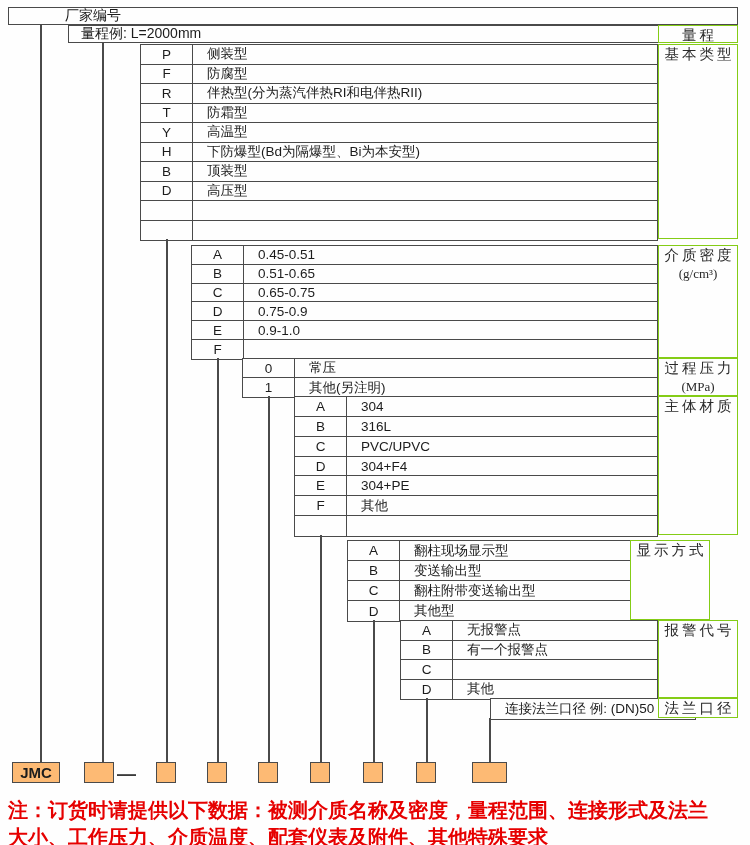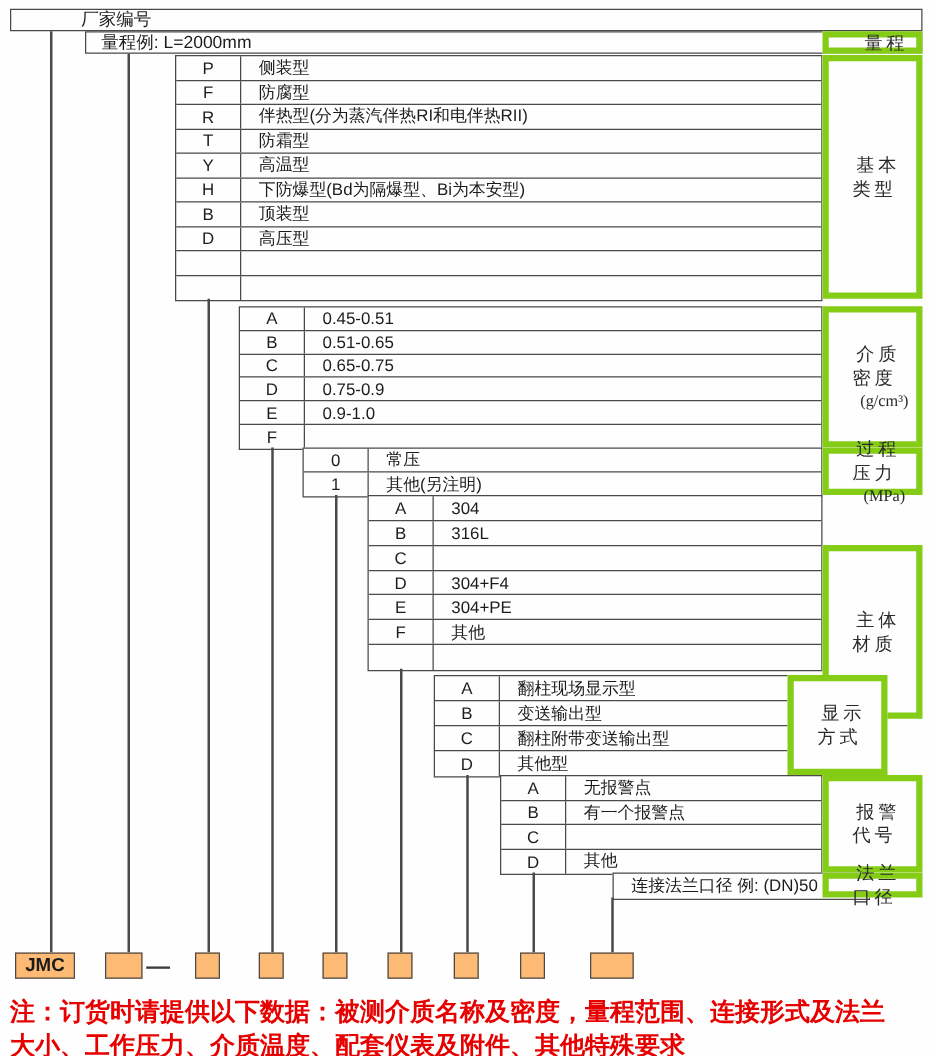--- a/index.html
+++ b/index.html
@@ -6,23 +6,23 @@
   #stage{position:relative;width:750px;height:845px;background:#fefefe;overflow:hidden;
          font-family:"Liberation Sans","DejaVu Sans",sans-serif;color:#1c1c1c;}
   .box{position:absolute;border:1px solid #4a4a4a;box-sizing:border-box;background:#fefefe;}
   .hdr-text{display:flex;align-items:center;font-size:14px;white-space:nowrap;}
   .tbl{position:absolute;border:1px solid #4a4a4a;box-sizing:border-box;background:#fefefe;}
   .row{display:flex;box-sizing:border-box;border-bottom:1px solid #4a4a4a;align-items:center;font-size:13.5px;}
   .row.last{border-bottom:none;}
   .code{width:52px;align-self:stretch;border-right:1px solid #4a4a4a;box-sizing:border-box;
         display:flex;align-items:center;justify-content:center;}
   .desc{flex:1;padding-left:14px;white-space:nowrap;overflow:hidden;}
-  .lbl{position:absolute;border:5px solid #84cc16;box-sizing:border-box;background:#fefefe;
-       display:flex;flex-direction:column;align-items:center;justify-content:center;
-       font-family:"Liberation Serif","DejaVu Serif",serif;font-size:14.5px;color:#2a2a2a;padding-left:19px;}
+  .lbl{position:absolute;border:1px solid #84cc16;box-sizing:border-box;background:#fefefe;
+       display:flex;flex-direction:column;align-items:center;justify-content:flex-start;
+       font-family:"Liberation Serif","DejaVu Serif",serif;font-size:14.5px;color:#2a2a2a;}
   .lbl .main{letter-spacing:3px;text-indent:3px;}
   .lbl .sub{letter-spacing:0;font-size:13px;margin-top:1px;}
   .vline{position:absolute;width:1.5px;background:#4a4a4a;}
   .mbox{position:absolute;border:1.5px solid #4a4a4a;box-sizing:border-box;background:#fdba74;
         display:flex;align-items:center;justify-content:center;font-size:15px;font-weight:bold;}
   .dash{position:absolute;font-size:19px;font-weight:bold;color:#3a3a3a;line-height:21px;}
   .note{position:absolute;left:8px;top:797px;width:738px;color:#e60000;font-weight:bold;
         font-size:20px;line-height:27px;white-space:nowrap;}
 </style>
 </head>
@@ -133,39 +133,40 @@
         <div class="row" style="height: 19.86px;">
           <div class="code">A</div>
           <div class="desc">304</div>
         </div>
         <div class="row" style="height: 19.86px;">
           <div class="code">B</div>
           <div class="desc">316L</div>
         </div>
         <div class="row" style="height: 19.86px;">
           <div class="code">C</div>
+          <div class="desc">PVC/UPVC</div>
         </div>
         <div class="row" style="height: 19.86px;">
           <div class="code">D</div>
           <div class="desc">304+F4</div>
         </div>
         <div class="row" style="height: 19.86px;">
           <div class="code">E</div>
           <div class="desc">304+PE</div>
         </div>
         <div class="row" style="height: 19.86px;">
           <div class="code">F</div>
           <div class="desc">其他</div>
         </div>
         <div class="row last" style="height: 19.86px;">
           <div class="code"></div>
           <div class="desc"></div>
         </div>
       </div>
-      <div class="lbl" style="left: 658px; top: 396px; width: 80px; height: 139px; margin-top: 40px;">
+      <div class="lbl" style="left: 658px; top: 396px; width: 80px; height: 139px;">
         <span class="main">主体材质</span>
       </div>
       <div class="tbl" style="left: 347px; top: 540px; width: 311px;">
         <div class="row" style="height: 20px;">
           <div class="code">A</div>
           <div class="desc">翻柱现场显示型</div>
         </div>
         <div class="row" style="height: 20px;">
           <div class="code">B</div>
           <div class="desc">变送输出型</div>

